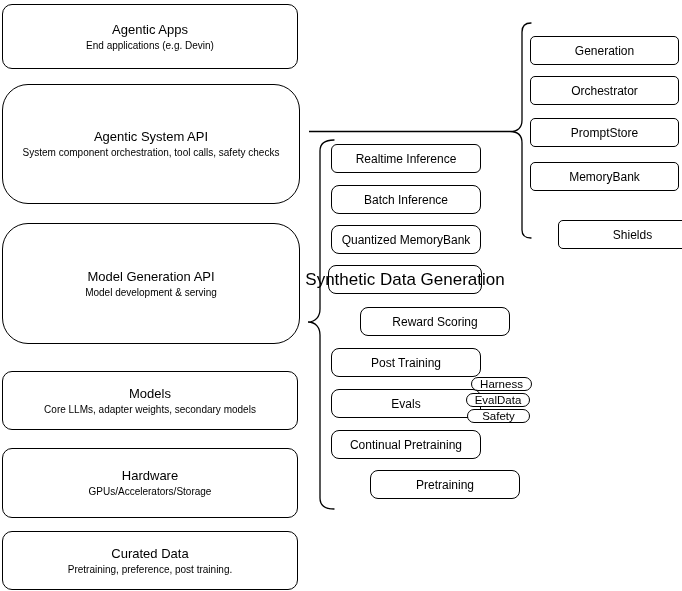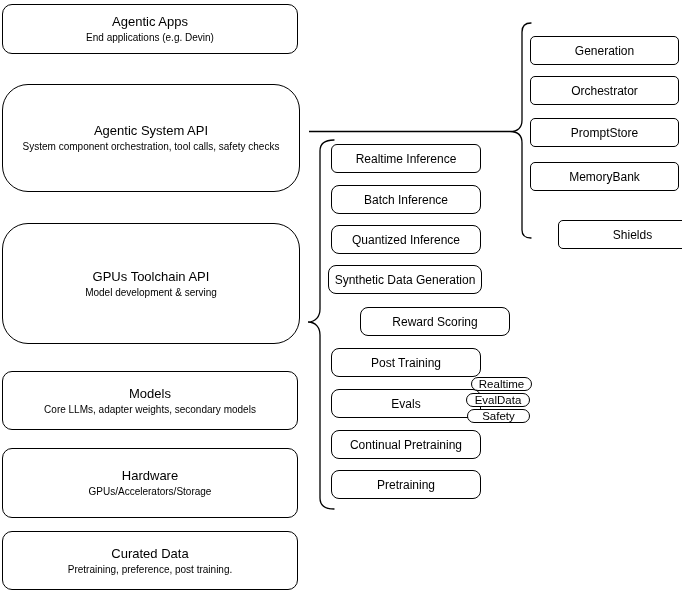--- a/index.html
+++ b/index.html
@@ -95,61 +95,61 @@
 
     <path d="M309,131.5 L510,131.5" stroke="#000000" stroke-width="1.3" fill="none"></path>
 
     <path d="M334,140 C325,140 320,144 320,151 L320,309 C320,316 316,322 308,322
              C316,322 320,328 320,335 L320,498 C320,505 325,509 334,509" stroke="#000000" stroke-width="1.3" fill="none" stroke-linecap="round"></path>
 
     <path d="M531,23 C525,23 522,26 522,32 L522,120 C522,126 519,131.5 510,131.5
              C519,131.5 522,137 522,143 L522,230 C522,235 525,238 531,238" stroke="#000000" stroke-width="1.3" fill="none" stroke-linecap="round"></path>
   </svg>
 
-  <div class="big-node" style="top:4px; height:50px; border-radius:10px;">
+  <div class="big-node" style="top:4px; height:65px; border-radius:10px;">
     <div class="node-title">Agentic Apps</div>
     <div class="node-subtitle">End applications (e.g. Devin)</div>
   </div>
 
-  <div class="big-node" style="top:84px; height:108px; width:298px; border-radius:26px;">
+  <div class="big-node" style="top:84px; height:120px; width:298px; border-radius:26px;">
     <div class="node-title">Agentic System API</div>
     <div class="node-subtitle">System component orchestration, tool calls, safety checks</div>
   </div>
 
   <div class="big-node" style="top:223px; height:121px; width:298px; border-radius:26px;">
-    <div class="node-title">GPUs Toolchain API</div>
+    <div class="node-title">Model Generation API</div>
     <div class="node-subtitle">Model development &amp; serving</div>
   </div>
 
   <div class="big-node" style="top:371px; height:59px; border-radius:10px;">
     <div class="node-title">Models</div>
     <div class="node-subtitle">Core LLMs, adapter weights, secondary models</div>
   </div>
 
   <div class="big-node" style="top:448px; height:70px; border-radius:10px;">
     <div class="node-title">Hardware</div>
     <div class="node-subtitle">GPUs/Accelerators/Storage</div>
   </div>
 
   <div class="big-node" style="top:531px; height:59px; border-radius:10px;">
     <div class="node-title">Curated Data</div>
     <div class="node-subtitle">Pretraining, preference, post training.</div>
   </div>
 
   <div class="mid-node" style="top:144px;border-radius:6px;">Realtime Inference</div>
   <div class="mid-node" style="top:185px;">Batch Inference</div>
-  <div class="mid-node" style="top:225px;">Quantized Inference</div>
-  <div class="mid-node" style="top:265px; left:328px; width:154px; font-size:12px;">Synthetic Data Generation</div>
+  <div class="mid-node" style="top:225px;">Quantized MemoryBank</div>
+  <div class="mid-node" style="top:265px; left:328px; width:154px; font-size:17px;">Synthetic Data Generation</div>
   <div class="mid-node" style="top:307px;margin-left:29px;">Reward Scoring</div>
   <div class="mid-node" style="top:348px;">Post Training</div>
   <div class="mid-node" style="top:389px;">Evals</div>
   <div class="mid-node" style="top:430px;">Continual Pretraining</div>
-  <div class="mid-node" style="top:470px;">Pretraining</div>
+  <div class="mid-node" style="top:470px;margin-left:39px;">Pretraining</div>
 
-  <div class="pill" style="left:471px; top:377px; width:61px;">Realtime</div>
+  <div class="pill" style="left:471px; top:377px; width:61px;">Harness</div>
   <div class="pill" style="left:466px; top:393px; width:64px;">EvalData</div>
   <div class="pill" style="left:467px; top:409px; width:63px;">Safety</div>
 
   <div class="right-node" style="top:36px;">Generation</div>
   <div class="right-node" style="top:76px;">Orchestrator</div>
   <div class="right-node" style="top:118px;">PromptStore</div>
   <div class="right-node" style="top:162px;">MemoryBank</div>
   <div class="right-node" style="top:220px;margin-left:28px;">Shields</div>
 
 </div>

